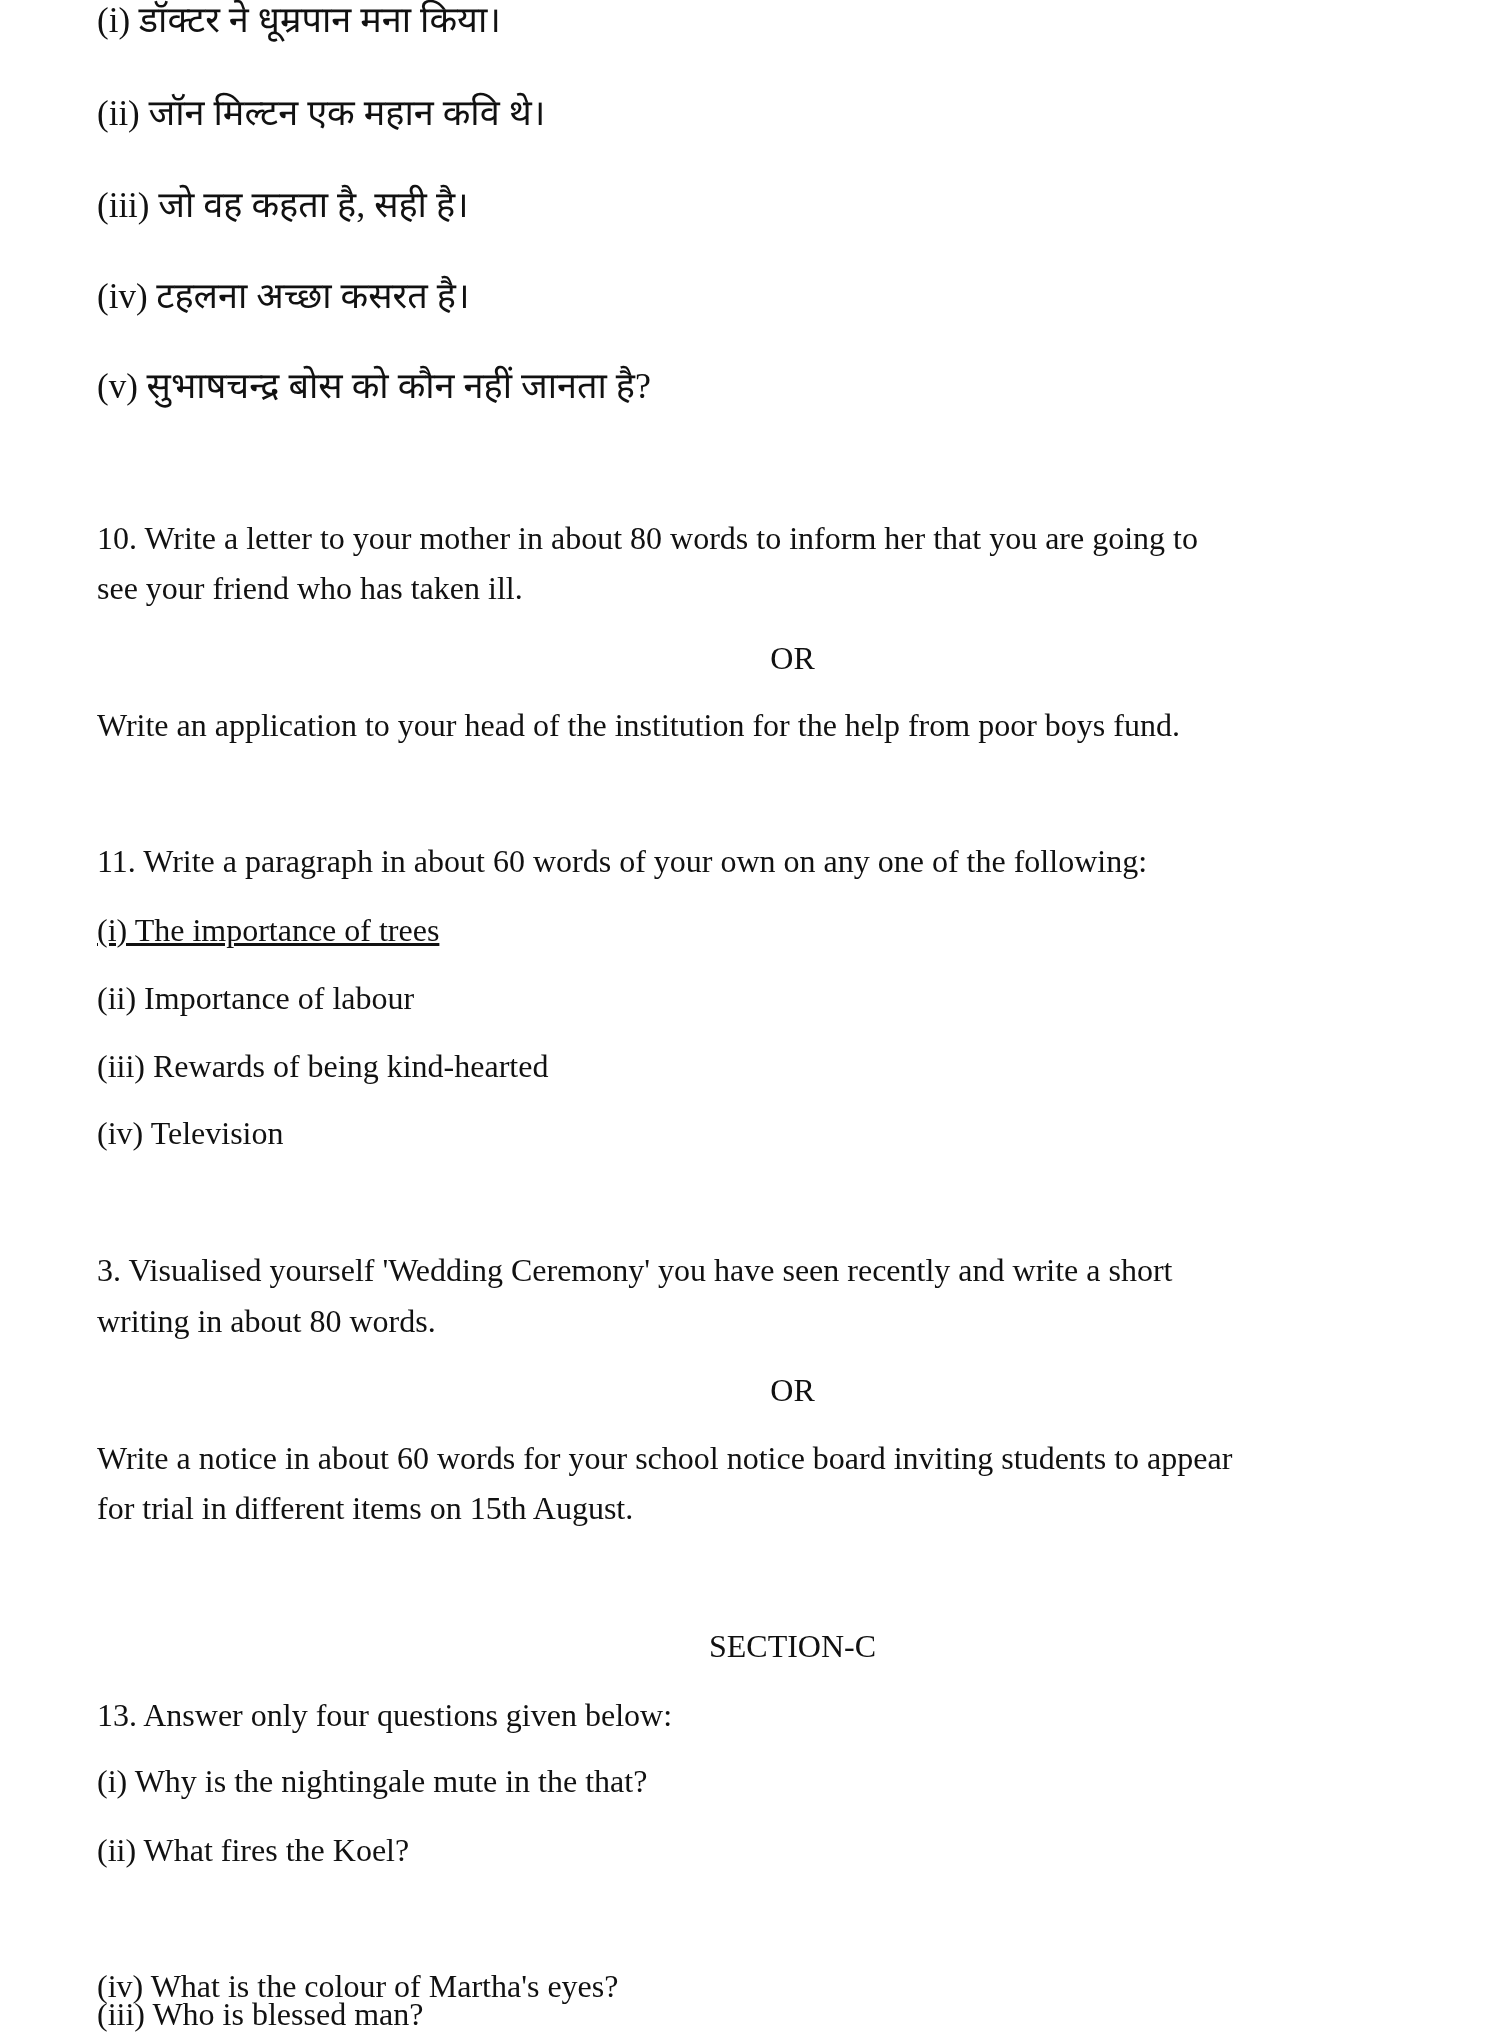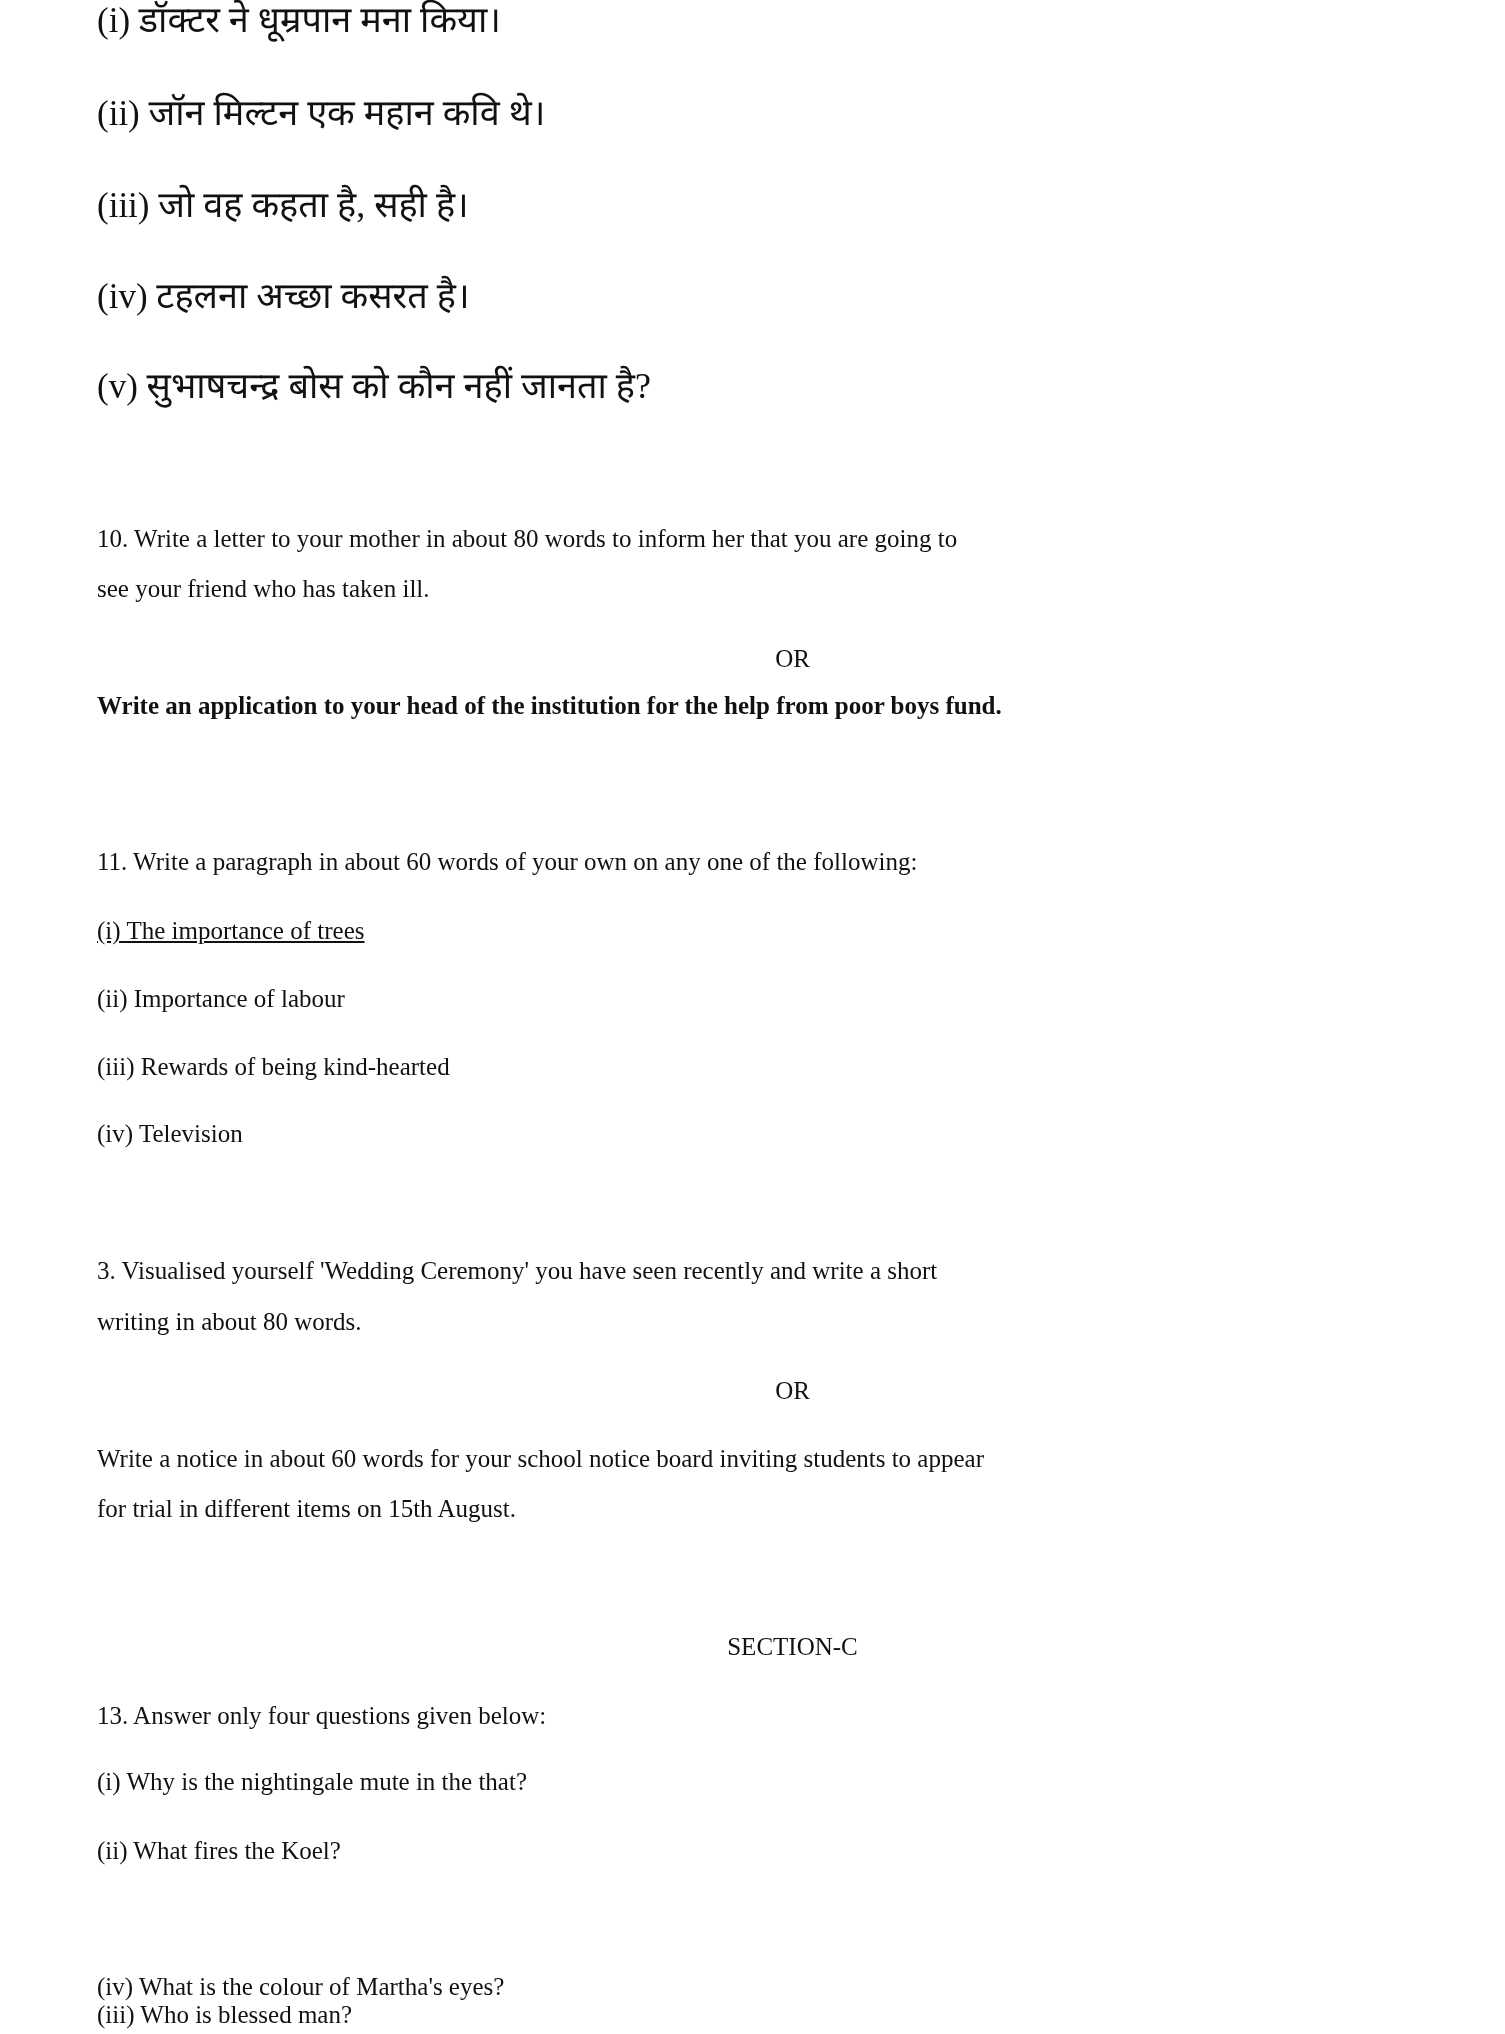--- a/index.html
+++ b/index.html
@@ -19,21 +19,21 @@
       position: absolute;
       left: 0; top: 0;
       width: 1505px;
       height: 2034px;
       background: #ffffff;
       margin-left: 40px;
     }
     .line {
       position: absolute;
       left: 57px;
-      font-size: 25px;
+      font-size: 32px;
       line-height: 35px;
       white-space: nowrap;
       letter-spacing: 0px;
     }
     .line.hi {
       font-size: 35px;
     }
     .num {
       font-family: "Liberation Serif", serif;
     }
@@ -73,21 +73,21 @@
     <div class="line hi" style="top:369px;">
       <span class="num">(v)</span>
       <span class="deva">सुभाषचन्द्र बोस को कौन नहीं जानता है?</span>
     </div>
   </div>
 
   <div class="block">
     <div class="line" style="top:521px;">10. Write a letter to your mother in about 80 words to inform her that you are going to</div>
     <div class="line" style="top:571px;">see your friend who has taken ill.</div>
     <div class="line center" style="top:641px;">OR</div>
-    <div class="line" style="top:688px;font-weight:bold;">Write an application to your head of the institution for the help from poor boys fund.</div>
+    <div class="line" style="top:708px;">Write an application to your head of the institution for the help from poor boys fund.</div>
   </div>
 
   <div class="block">
     <div class="line" style="top:844px;">11. Write a paragraph in about 60 words of your own on any one of the following:</div>
     <div class="line" style="top:913px;text-decoration:underline;">(i) The importance of trees</div>
     <div class="line" style="top:981px;">(ii) Importance of labour</div>
     <div class="line" style="top:1049px;">(iii) Rewards of being kind-hearted</div>
     <div class="line" style="top:1116px;">(iv) Television</div>
   </div>
 

